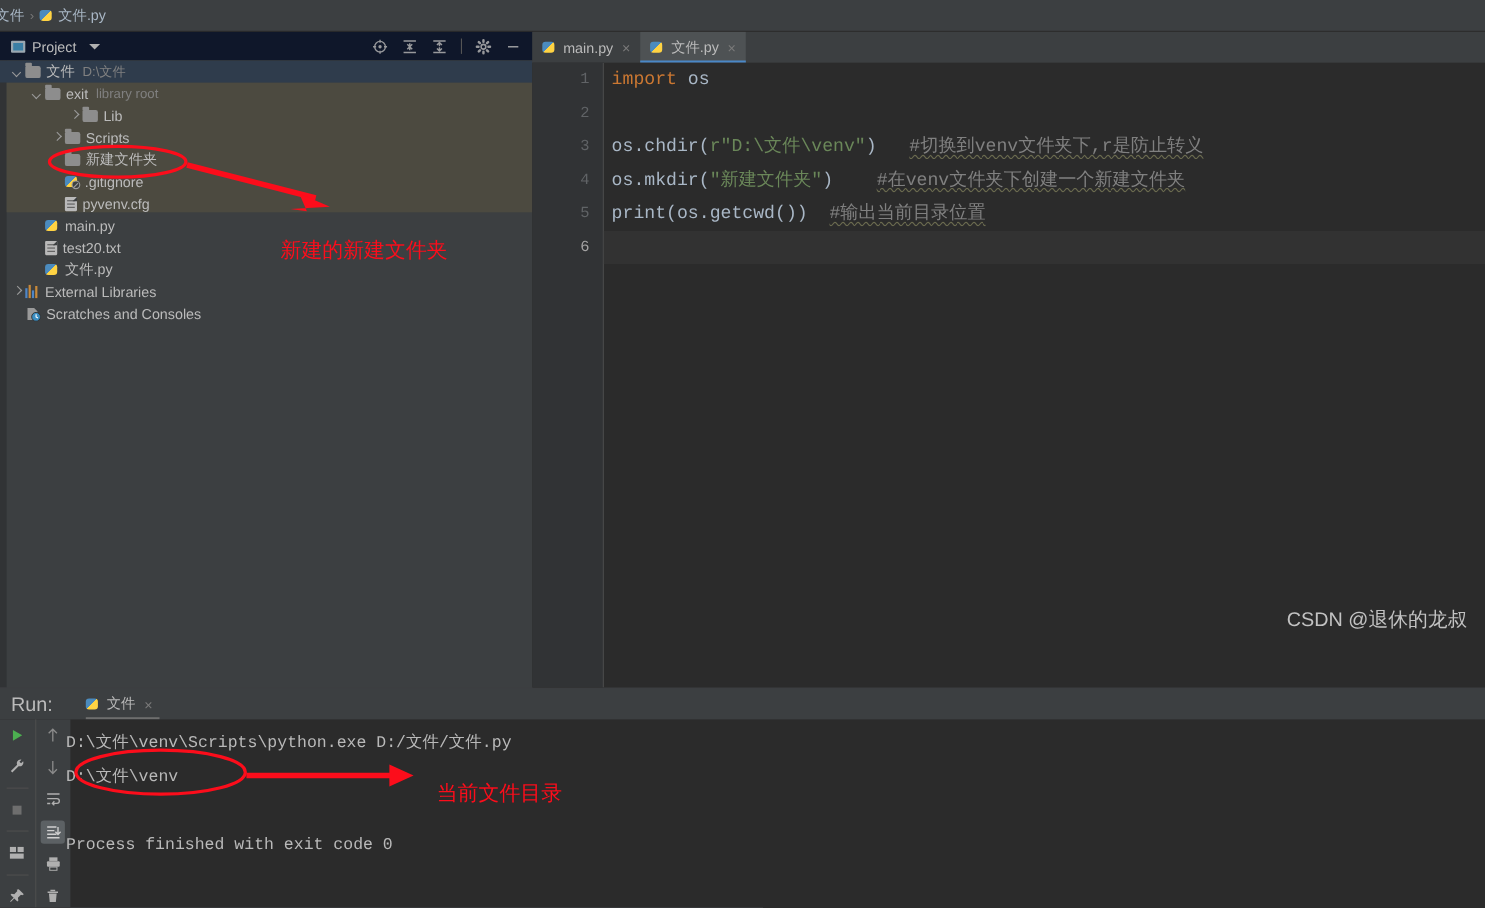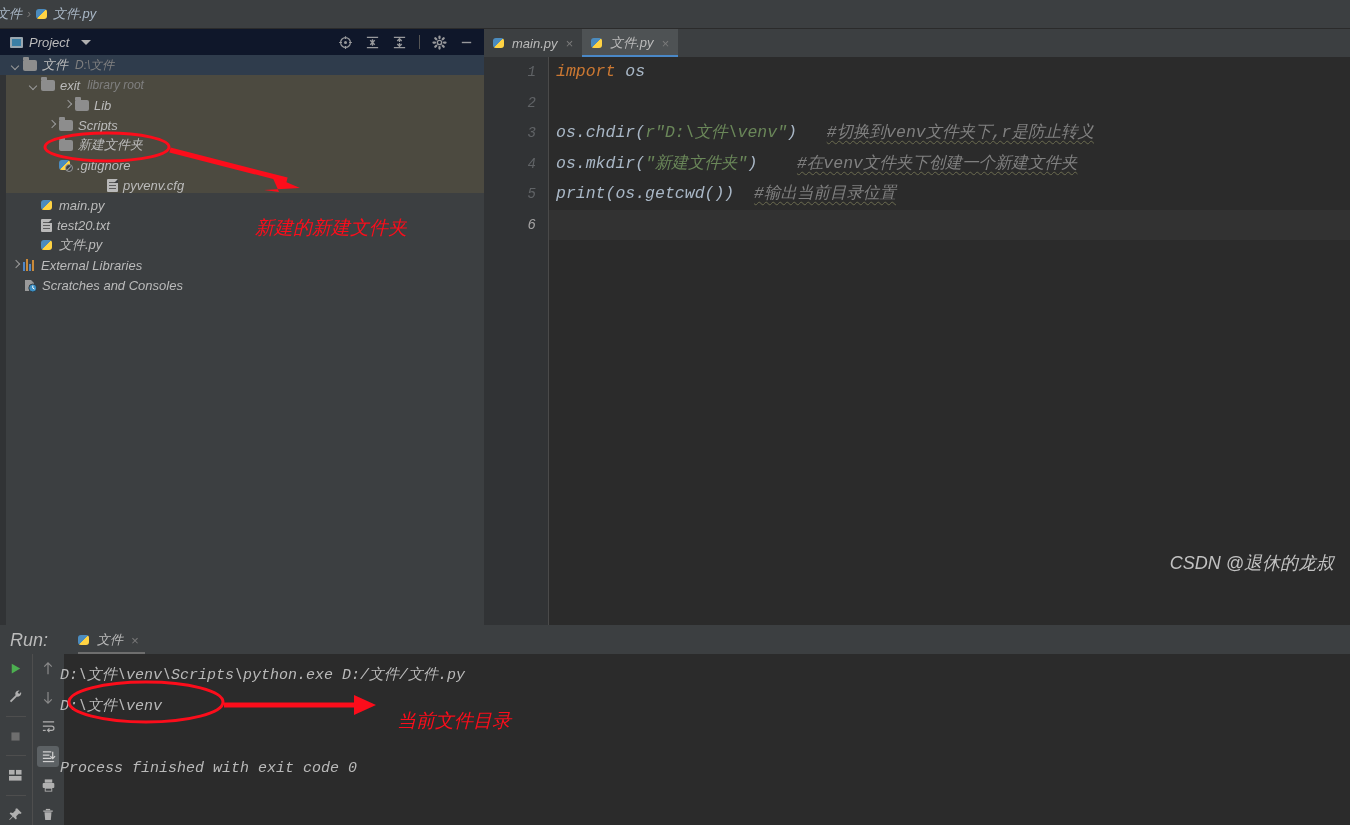--- a/index.html
+++ b/index.html
@@ -3,21 +3,21 @@
 <meta charset="utf-8">
 <style>
   html,body{margin:0;padding:0;}
   body{
     width:1350px;height:825px;overflow:hidden;
     background:#3c3f41;
     font-family:"Liberation Sans","DejaVu Sans",sans-serif;
     font-size:13px;color:#bbbbbb;
     -webkit-font-smoothing:antialiased;
   }
-  #root{position:relative;width:1350px;height:580px;font-style:italic;}
+  #root{position:relative;width:1350px;height:580px;}
 
   
   .breadcrumb{
     position:absolute;left:0;top:0;width:1350px;height:29px;
     background:#3c3f41;display:flex;align-items:center;
     padding-left:0px;box-sizing:border-box;
     border-bottom:1px solid #2b2b2b;
   }
   .bc-item{display:flex;align-items:center;gap:4px;color:#a9b7c6;font-size:13px;}
   .bc-sep{color:#787878;margin:0 5px;font-size:12px;}
@@ -200,21 +200,21 @@
         </div>
         <div class="row" style="padding-left: 46px;">
           <span class="arrow"></span>
           <span class="pyicon" style="flex: 0 0 auto; display: inline-flex; align-items: center;">
             <span class="ov"></span>
             <span style="position:absolute;left:6px;top:6px;width:8px;height:8px;border:1.4px solid #9a9a9a;border-radius:50%;background:#3c3f41;box-sizing:border-box;"></span>
             <span style="position:absolute;left:7px;top:9.5px;width:6px;height:1.4px;background:#9a9a9a;transform:rotate(-45deg);"></span>
           </span>
           <span class="lbl">.gitignore</span>
         </div>
-        <div class="row" style="padding-left: 46px; margin-left: 48px;">
+        <div class="row" style="padding-left: 46px;">
           <span class="arrow"></span>
           <span class="txticon" style="flex: 0 0 auto; display: inline-flex; align-items: center;"></span>
           <span class="lbl">pyvenv.cfg</span>
         </div>
         <div class="row" style="padding-left: 28px;">
           <span class="arrow"></span>
           <span class="pyicon" style="flex: 0 0 auto; display: inline-flex; align-items: center;">
             <span class="ov"></span>
           </span>
           <span class="lbl">main.py</span>

